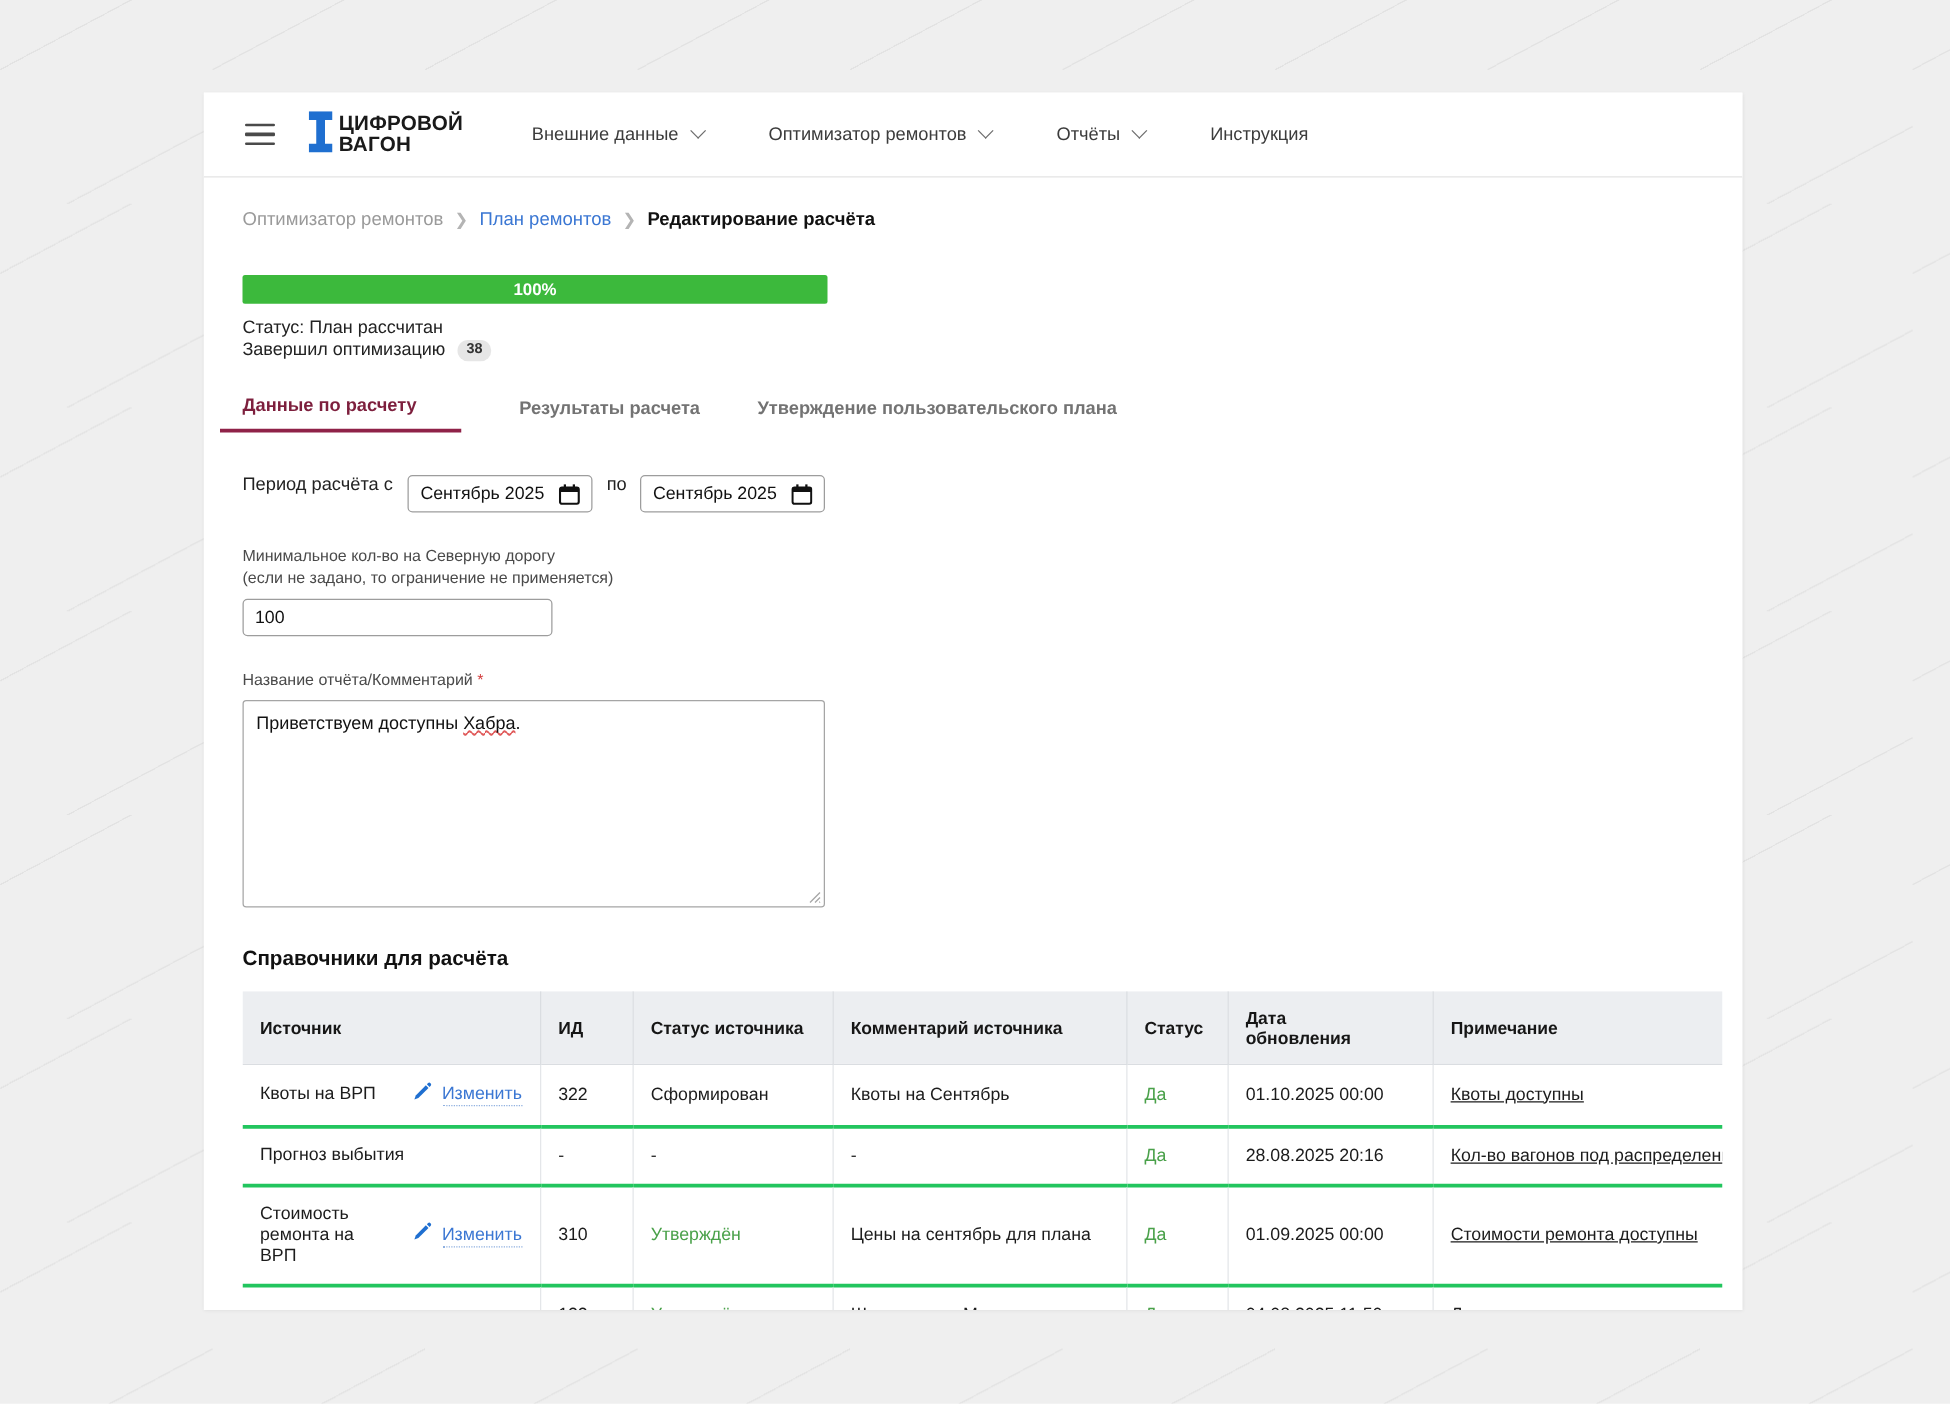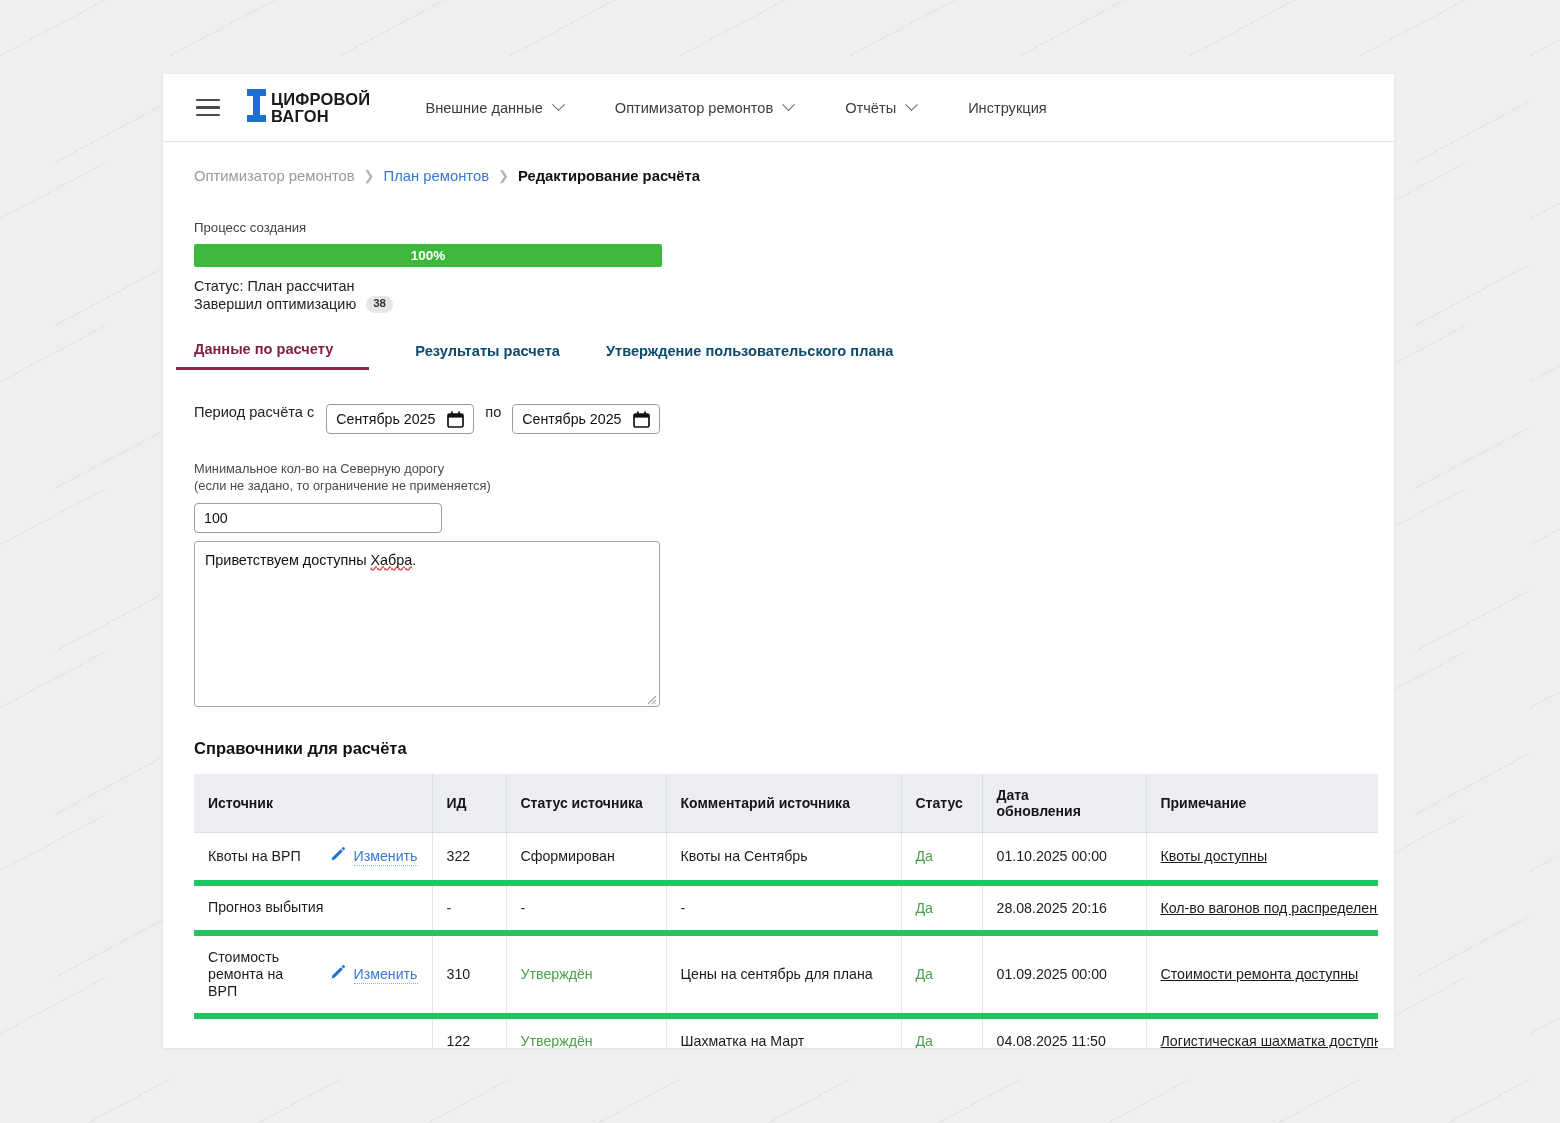--- a/index.html
+++ b/index.html
@@ -130,21 +130,21 @@
   }
 
   
   .tabs {
     display: flex; align-items: center;
     margin-top: 26px;
     height: 34px;
   }
   .tab {
     font-size: 14.6px;
-    color: #0c4a6e;
+    color: #737373;
     font-weight: bold;
     margin-right: 46px;
     padding-bottom: 10px;
     cursor: pointer;
     white-space: nowrap;
   }
   .tab.active {
     color: #7d1f3d;
     border-bottom: 3px solid #8f2248;
     padding-right: 36px;
@@ -239,21 +239,21 @@
     padding: 13px 14px;
     border-right: 1px solid #dadde1;
     border-bottom: 1px solid #dadde1;
     vertical-align: middle;
     line-height: 16px;
   }
   table.data th:last-child { border-right: none; }
   table.data td {
     padding: 13px 14px;
     border-right: 1px solid #e4e6e9;
-    border-bottom: 6px solid #22c55e;
+    border-bottom: 3px solid #22c55e;
     vertical-align: middle;
     line-height: 18px;
     background: #fff;
     white-space: nowrap;
   }
   table.data td:last-child { border-right: none; }
   .col-src { width: 238px; }
   .col-id { width: 74px; }
   .col-srcstatus { width: 160px; }
   .col-comment { width: 235px; }
@@ -322,21 +322,20 @@
   <div class="content">
 
     <div class="breadcrumb">
       <span class="crumb-muted">Оптимизатор ремонтов</span>
       <span class="crumb-sep">❯</span>
       <span class="crumb-link">План ремонтов</span>
       <span class="crumb-sep">❯</span>
       <span class="crumb-current">Редактирование расчёта</span>
     </div>
 
-    <div class="progress-label">Процесс создания</div>
     <div class="progress-bar">
       <span class="progress-value">100%</span>
     </div>
     <div class="status-line">Статус: План рассчитан</div>
     <div class="status-line2">
       <span>Завершил оптимизацию</span>
       <span class="badge">38</span>
     </div>
 
     
@@ -375,20 +374,24 @@
     </div>
 
     
     <div class="field-label">
       <span>Минимальное кол-во на Северную дорогу</span><br>
       <span>(если не задано, то ограничение не применяется)</span>
     </div>
     <input class="text-input" type="text" value="100" style="">
 
     
+    <div class="field-label">
+      <span>Название отчёта/Комментарий</span>
+      <span class="req">*</span>
+    </div>
     <div class="textarea-wrap">
       <div class="textarea" contenteditable="false" style="">
         <span>Приветствуем доступны </span><span class="spell">Хабра</span><span>.</span>
       </div>
       <span class="resize-grip">
         <svg width="13" height="13" viewBox="0 0 13 13">
           <path d="M12 4 L4 12 M12 8 L8 12 M12 11.4 L11.4 12" stroke="#a8a8a8" stroke-width="1.1" fill="none"></path>
         </svg>
       </span>
     </div>

